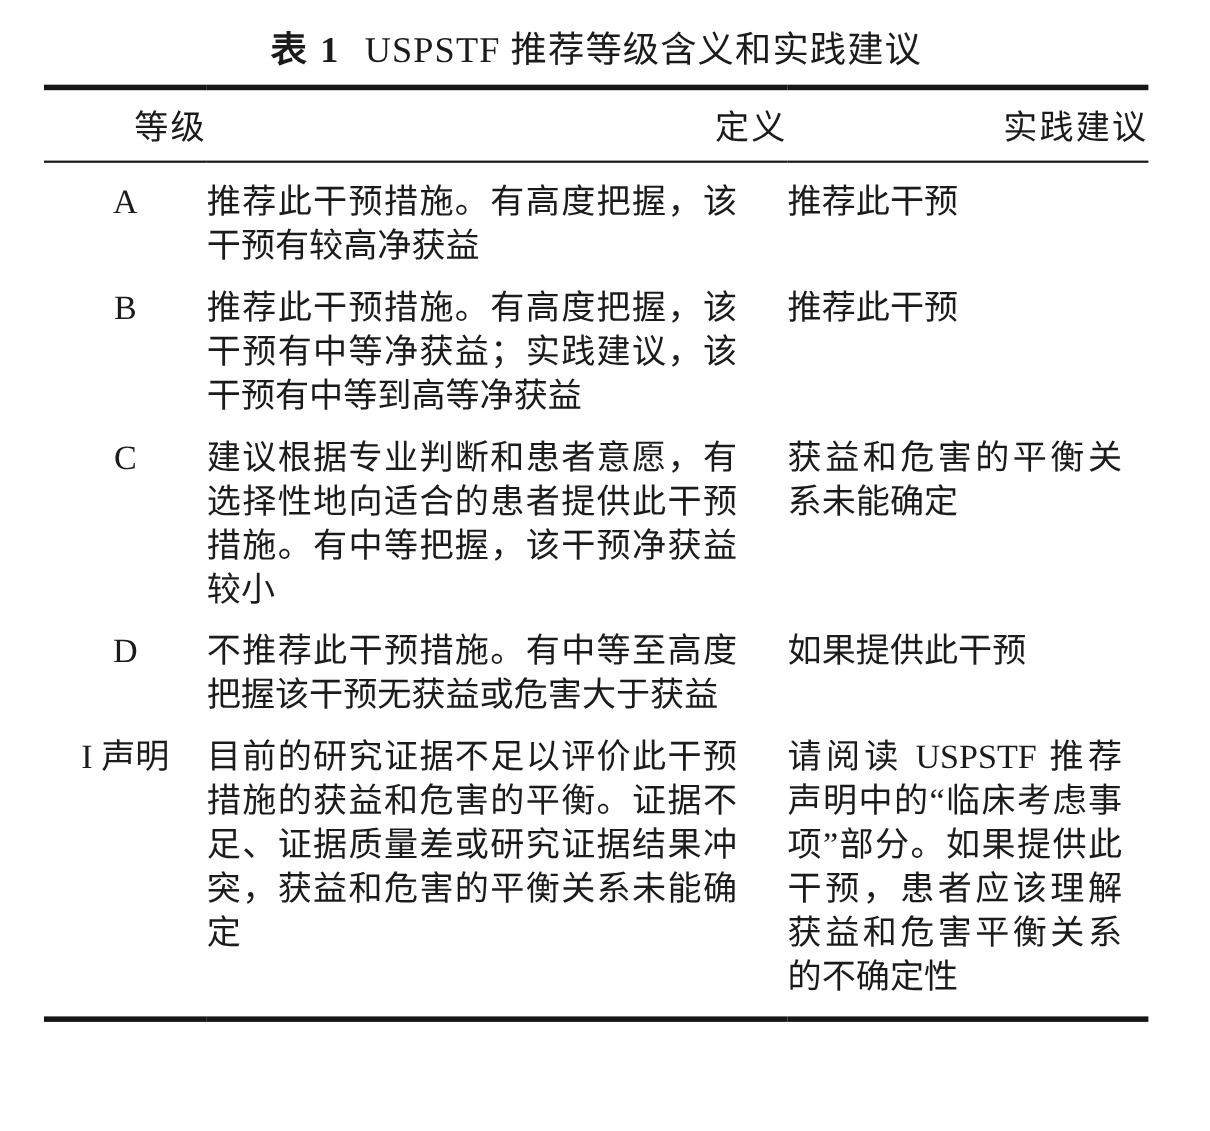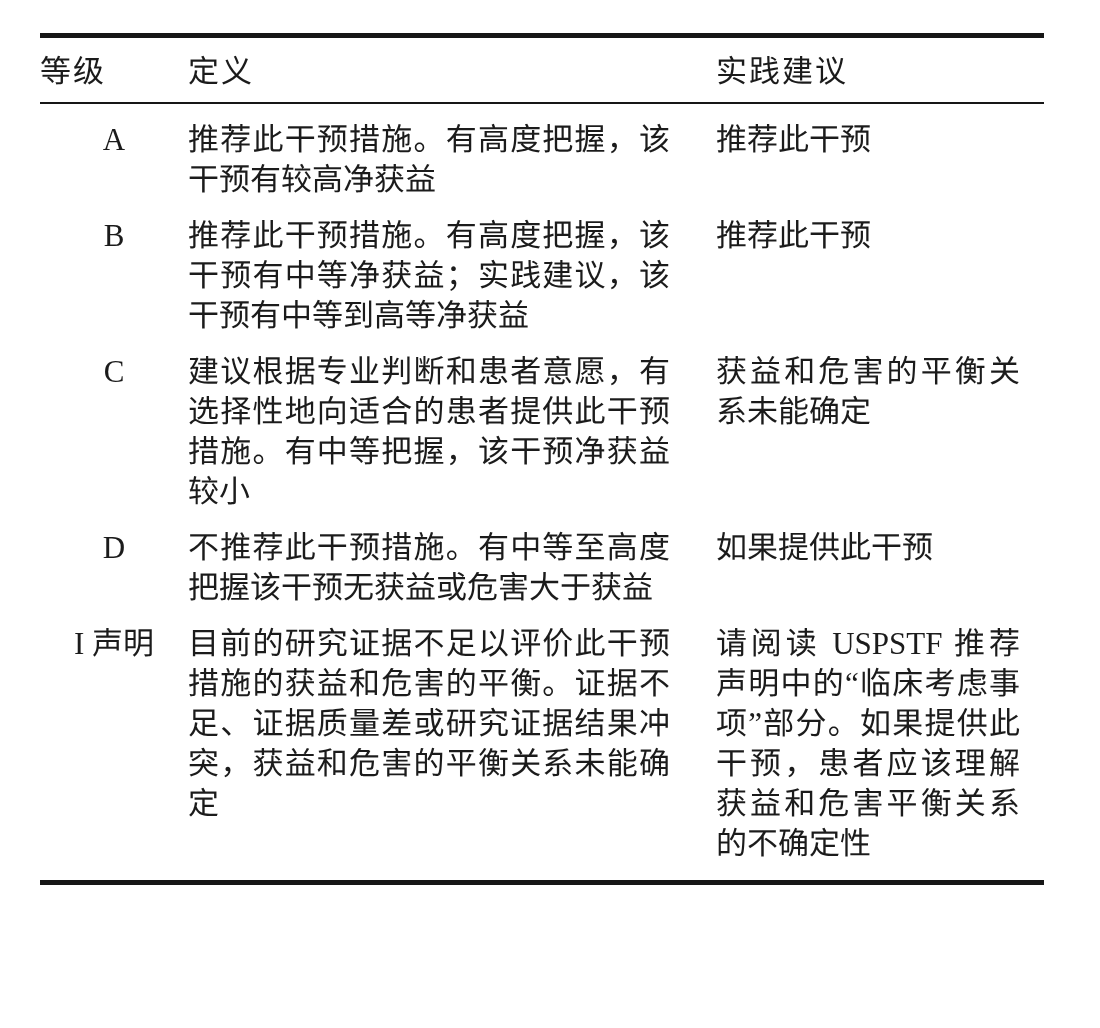--- a/index.html
+++ b/index.html
@@ -48,40 +48,43 @@
     border-collapse: collapse;
     margin-top: 9px;
     border-top: 5px solid #161616;
     border-bottom: 5px solid #161616;
   }
   table.grades th {
     font-weight: normal;
     font-size: 31px;
     padding: 8px 0 11px 0;
     border-bottom: 2px solid #161616;
-    text-align: left;
+    text-align: right;
     letter-spacing: 2px;
   }
   table.grades td {
     vertical-align: top;
     font-size: 31px;
     line-height: 40px;
     padding-top: 16px;
   }
   td.cell-grade { text-align: center; white-space: nowrap; }
   td.cell-def   { text-align: justify; padding-right: 46px; margin-left: 37px; }
   td.cell-prac  { text-align: justify; padding-right: 24px; }
   tr.last td { padding-bottom: 16px; }
 </style>
 </head>
 <body>
 
 <div class="page">
   <div class="content">
 
+    <div class="title-zh">
+      <span class="cap-label">表 1</span><span class="cap-text">USPSTF 推荐等级含义和实践建议</span>
+    </div>
 
 
     <table class="grades">
       <colgroup>
         <col style="width:148px">
         <col style="width:528px">
         <col style="width:328px">
       </colgroup>
       <thead>
         <tr>

